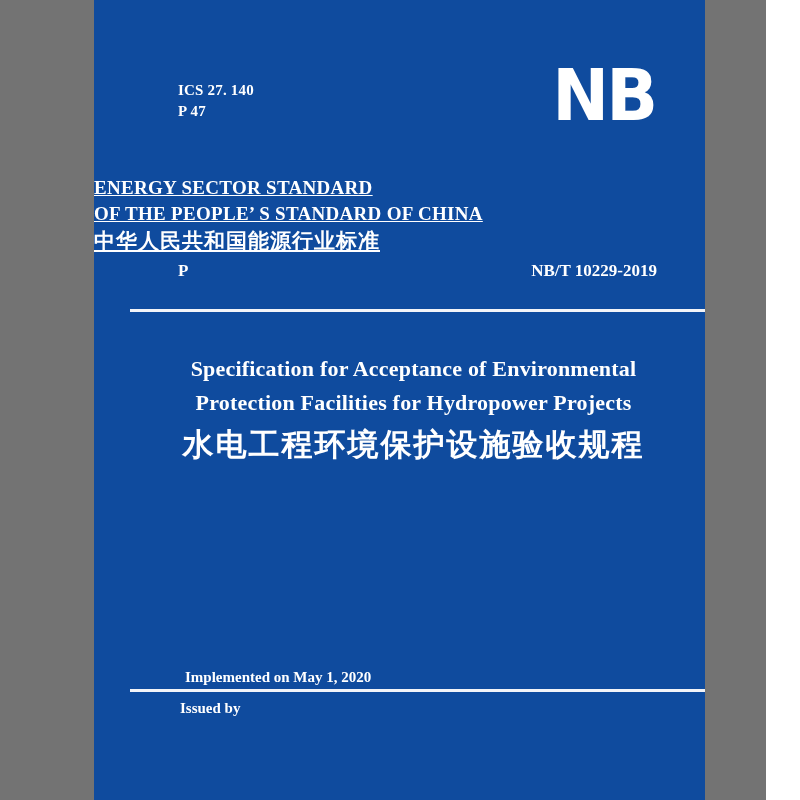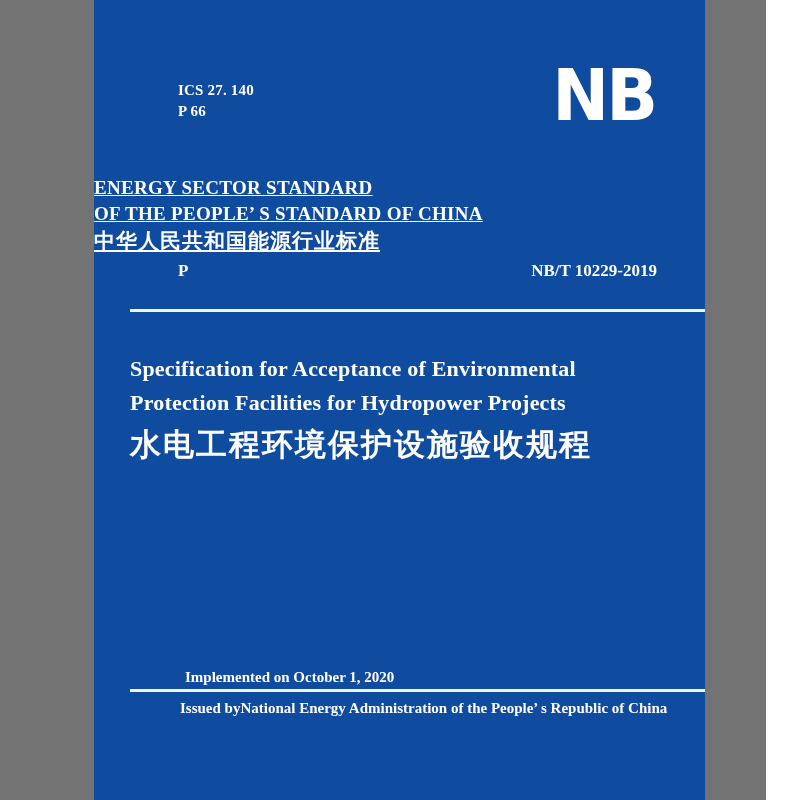--- a/index.html
+++ b/index.html
@@ -85,21 +85,21 @@
     height: 3px;
     background: #f2f4f8;
   }
   .rule-top { top: 309px; }
   .rule-bottom { top: 689px; }
   .title-block {
     position: absolute;
     left: 36px;
     right: 8px;
     top: 352px;
-    text-align: left;
+    text-align: center;
   }
   .title-block .en {
     font-size: 22px;
     font-weight: bold;
     line-height: 34px;
     margin: 0;
     letter-spacing: 0.2px;
   }
   .title-block .cn {
     font-size: 31px;
@@ -131,21 +131,21 @@
   }
 </style>
 </head>
 <body>
 
 <div class="page">
   <div class="cover">
 
     <div class="ics-block">
       <div>ICS 27. 140</div>
-      <div>P 66</div>
+      <div>P 47</div>
     </div>
 
     <div class="nb-logo">NB</div>
 
     <div class="std-header">
       <p class="en">ENERGY SECTOR STANDARD</p>
       <p class="en">OF THE PEOPLE’ S STANDARD OF CHINA</p>
       <p class="cn">中华人民共和国能源行业标准</p>
     </div>
 
@@ -156,24 +156,23 @@
 
     <div class="rule rule-top"></div>
 
     <div class="title-block">
       <p class="en">Specification for Acceptance of Environmental</p>
       <p class="en">Protection Facilities for Hydropower Projects</p>
       <p class="cn">水电工程环境保护设施验收规程</p>
     </div>
 
     <div class="dates-row">
-      <span>Implemented on October 1, 2020</span>
+      <span>Implemented on May 1, 2020</span>
     </div>
 
     <div class="rule rule-bottom"></div>
 
     <div class="issuedby-row">
       <span>Issued by</span>
-      <span>National Energy Administration of the People’ s Republic of China</span>
     </div>
 
   </div>
 </div>
 
 </body></html>

